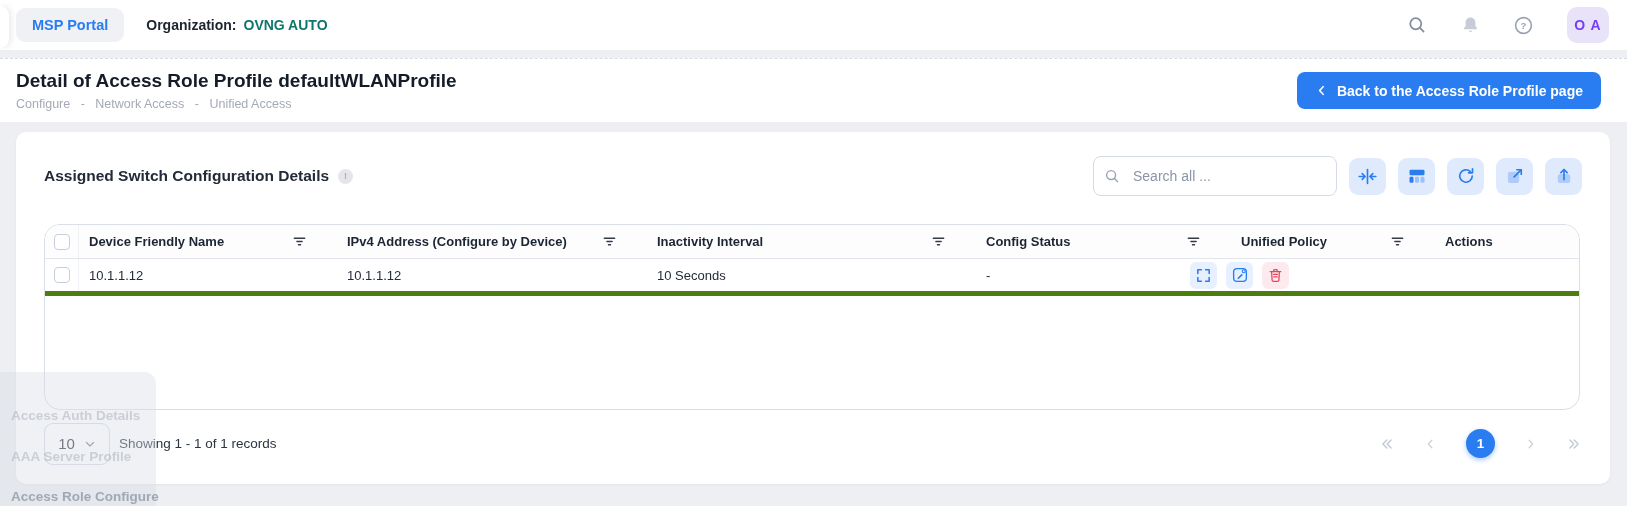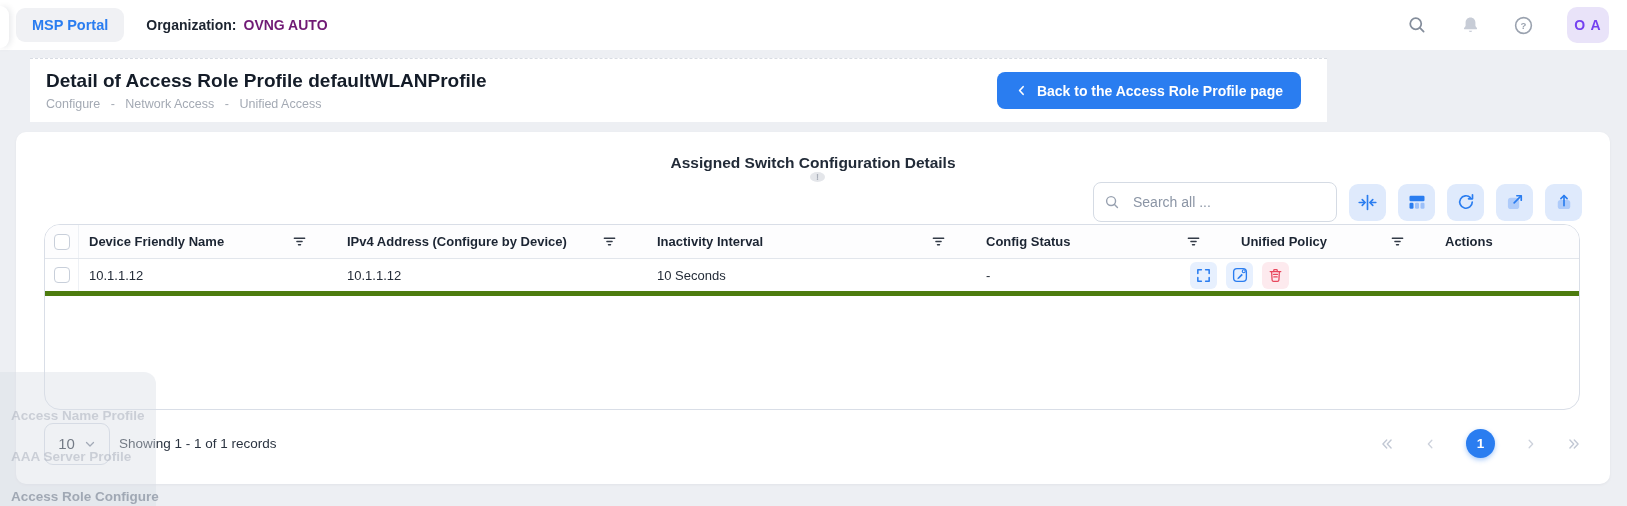--- a/index.html
+++ b/index.html
@@ -20,55 +20,54 @@
     position:absolute; left:0; top:6px; width:9px; height:42px;
     background:#fff; border-radius:0 10px 10px 0;
     box-shadow:2px 0 6px rgba(20,30,50,.10);
   }
   .msp-chip {
     background:#f0f1f4; color:#2a7df0; font-weight:bold; font-size:14.5px;
     padding:9px 16px; border-radius:9px; cursor:pointer;
   }
   .org-wrap { display:flex; align-items:center; margin-left:22px; gap:7px; }
   .org-label { font-weight:bold; font-size:14px; color:#1c2430; }
-  .org-name { font-weight:bold; font-size:14px; color:#701a75; cursor:pointer; }
+  .org-name { font-weight:bold; font-size:14px; color:#0f766e; cursor:pointer; }
   .topbar-right { margin-left:auto; display:flex; align-items:center; gap:33px; }
   .tb-icon { display:flex; align-items:center; cursor:pointer; }
   .avatar {
     width:42px; height:36px; border-radius:10px; background:#e9e3f9;
     color:#7440f0; font-weight:bold; font-size:14px;
     display:flex; align-items:center; justify-content:center; letter-spacing:1px;
     cursor:pointer;
   }
 
   
   .page-head {
-    position:absolute; top:58px; left:0; width:1297px; height:64px;
+    position:absolute; top:58px; left:0; width:1627px; height:64px;
     background:#ffffff; border-top:1px dashed #d8dce3;
     display:flex; align-items:center; justify-content:space-between;
     padding:0 26px 0 16px;
-    margin-left:30px;
   }
   .page-title { font-size:19px; font-weight:bold; color:#141c28; margin-bottom:5px; }
   .breadcrumb { font-size:12.5px; color:#a4aab4; }
   .breadcrumb .sep { margin:0 7px; }
   .back-btn {
     background:#2a7df0; color:#fff; border:none; border-radius:8px;
     height:37px; padding:0 18px; font-size:14px; font-weight:bold;
     display:flex; align-items:center; gap:9px; cursor:pointer;
     font-family:"Liberation Sans", sans-serif;
   }
 
   
   .card {
     position:absolute; top:132px; left:16px; width:1594px; height:352px;
     background:#fff; border-radius:10px; box-shadow:0 1px 3px rgba(16,24,40,.05);
     padding:22px 28px 0 28px;
   }
-  .card-head { display:flex; align-items:center; height:44px;flex-direction:column; }
+  .card-head { display:flex; align-items:center; height:44px; }
   .panel-title { font-size:15.5px; font-weight:bold; color:#222b38; }
   .info-dot {
     width:15px; height:15px; border-radius:50%; background:#e4e6ea;
     color:#a9aeb8; font-size:9px; font-weight:bold;
     display:inline-flex; align-items:center; justify-content:center;
     margin-left:9px; cursor:pointer;
   }
   .card-head-right { margin-left:auto; display:flex; align-items:center; gap:12px; }
   .search-box {
     width:244px; height:40px; border:1px solid #d5dbe4; border-radius:8px;
@@ -396,15 +395,15 @@
         <svg width="16" height="14" viewBox="0 0 24 24" fill="none" stroke="#c2c8d4" stroke-width="2.4" stroke-linecap="round" stroke-linejoin="round">
             <path d="M5 5l6.5 7L5 19"></path>
             <path d="M12.5 5l6.5 7-6.5 7"></path>
           </svg>
       </span>
     </div>
   </div>
 </section>
 
 <div class="ghost-strip"></div>
-<div class="ghost-item ghost-1">Access Name Profile</div>
+<div class="ghost-item ghost-1">Access Auth Details</div>
 <div class="ghost-item ghost-2">AAA Server Profile</div>
 <div class="ghost-item ghost-3">Access Role Configure</div>
 
 </body></html>

